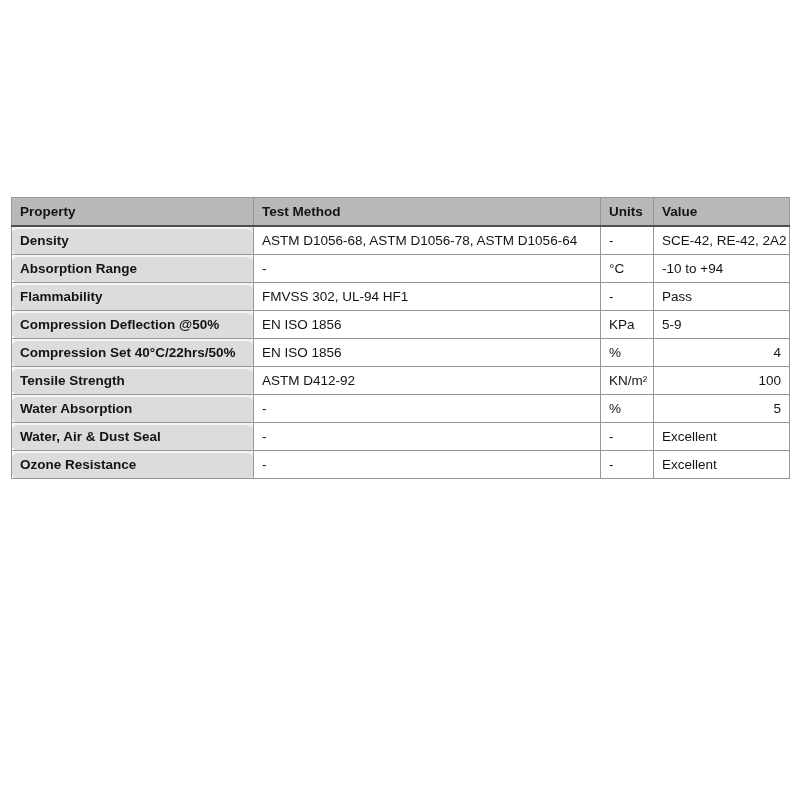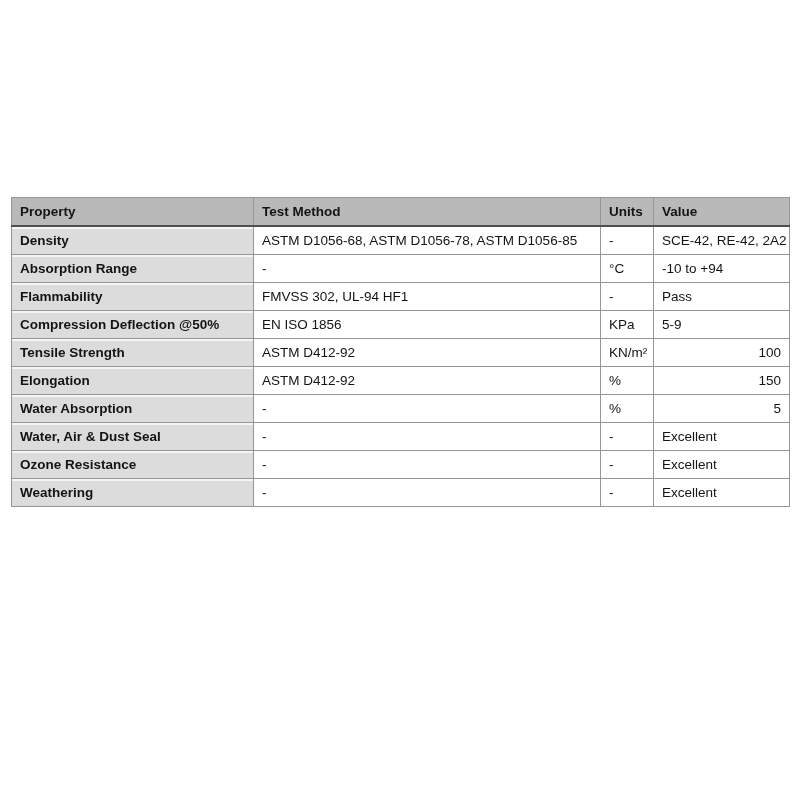--- a/index.html
+++ b/index.html
@@ -37,20 +37,21 @@
   table.props thead th {
     background: #b9b9b9;
     font-weight: bold;
     border-bottom: 2px solid #4f4f4f;
     height: 27px;
   }
   table.props td.prop {
     background: #dcdcdc;
     font-weight: bold;
     box-shadow: inset 0 2px 0 rgba(255,255,255,0.7);
+    border-radius: 6px;
   }
   table.props td.num {
     text-align: right;
   }
   col.c-prop  { width: 242px; }
   col.c-test  { width: 347px; }
   col.c-units { width: 53px;  }
   col.c-value { width: 136px; }
 </style>
 </head>
@@ -68,21 +69,21 @@
       <tr>
         <th>Property</th>
         <th>Test Method</th>
         <th>Units</th>
         <th>Value</th>
       </tr>
     </thead>
     <tbody>
       <tr>
         <td class="prop">Density</td>
-        <td>ASTM D1056-68, ASTM D1056-78, ASTM D1056-85</td>
+        <td>ASTM D1056-68, ASTM D1056-78, ASTM D1056-64</td>
         <td>-</td>
         <td>SCE-42, RE-42, 2A2</td>
       </tr>
       <tr>
         <td class="prop">Absorption Range</td>
         <td>-</td>
         <td>°C</td>
         <td>-10 to +94</td>
       </tr>
       <tr>
@@ -91,50 +92,44 @@
         <td>-</td>
         <td>Pass</td>
       </tr>
       <tr>
         <td class="prop">Compression Deflection @50%</td>
         <td>EN ISO 1856</td>
         <td>KPa</td>
         <td>5-9</td>
       </tr>
       <tr>
+        <td class="prop">Compression Set 40°C/22hrs/50%</td>
+        <td>EN ISO 1856</td>
+        <td>%</td>
+        <td class="num">4</td>
+      </tr>
+      <tr>
         <td class="prop">Tensile Strength</td>
         <td>ASTM D412-92</td>
         <td>KN/m²</td>
         <td class="num">100</td>
-      </tr>
-      <tr>
-        <td class="prop">Elongation</td>
-        <td>ASTM D412-92</td>
-        <td>%</td>
-        <td class="num">150</td>
       </tr>
       <tr>
         <td class="prop">Water Absorption</td>
         <td>-</td>
         <td>%</td>
         <td class="num">5</td>
       </tr>
       <tr>
         <td class="prop">Water, Air &amp; Dust Seal</td>
         <td>-</td>
         <td>-</td>
         <td>Excellent</td>
       </tr>
       <tr>
         <td class="prop">Ozone Resistance</td>
         <td>-</td>
         <td>-</td>
         <td>Excellent</td>
       </tr>
-      <tr>
-        <td class="prop">Weathering</td>
-        <td>-</td>
-        <td>-</td>
-        <td>Excellent</td>
-      </tr>
     </tbody>
   </table>
 </div>
 
 </body></html>

